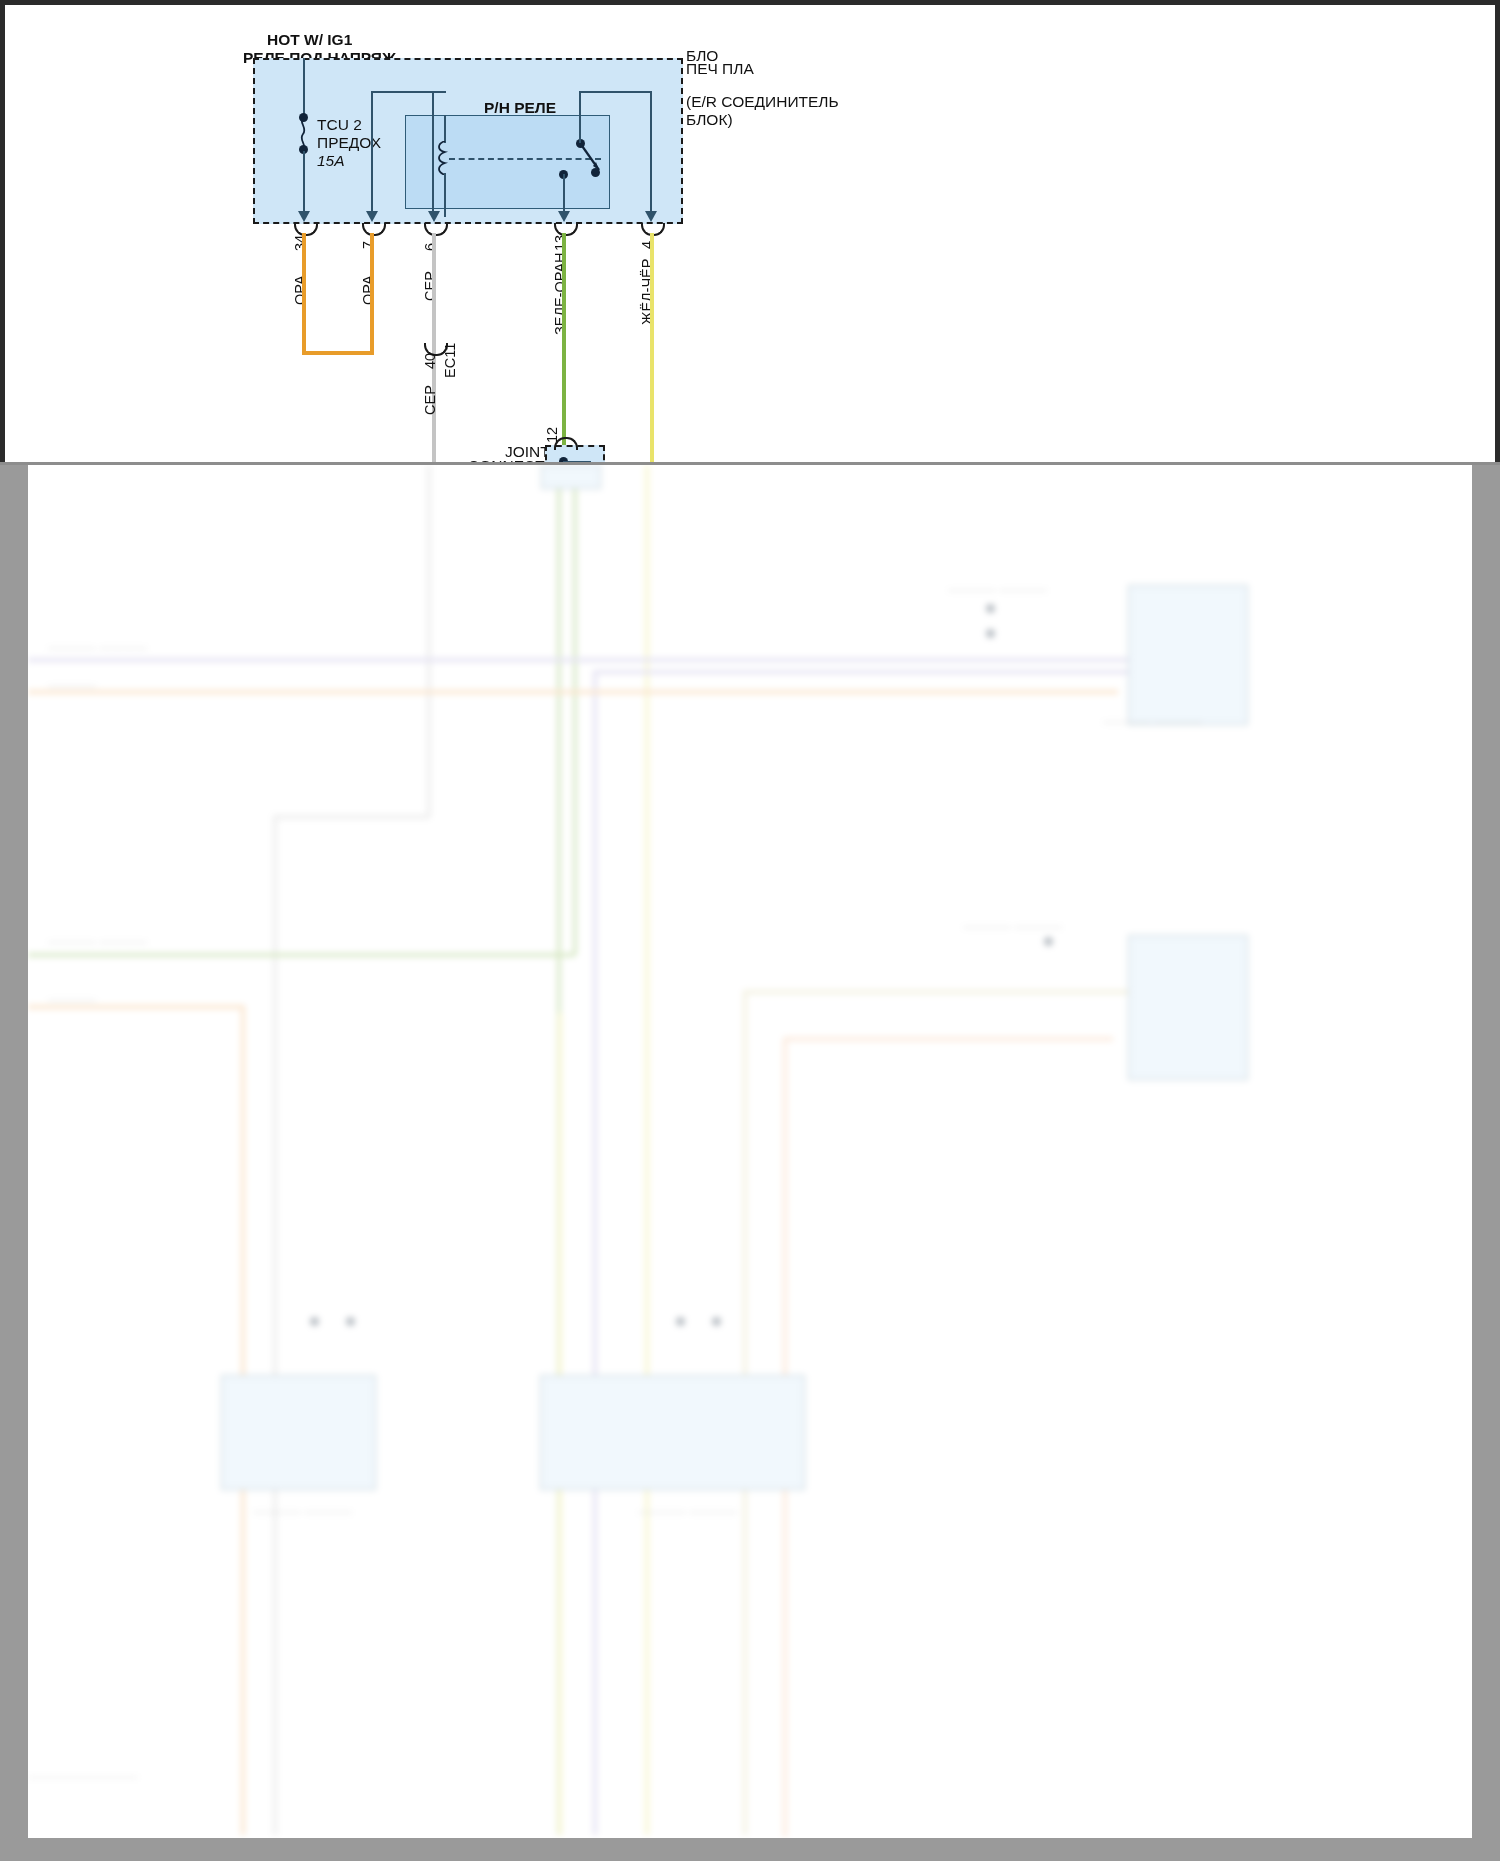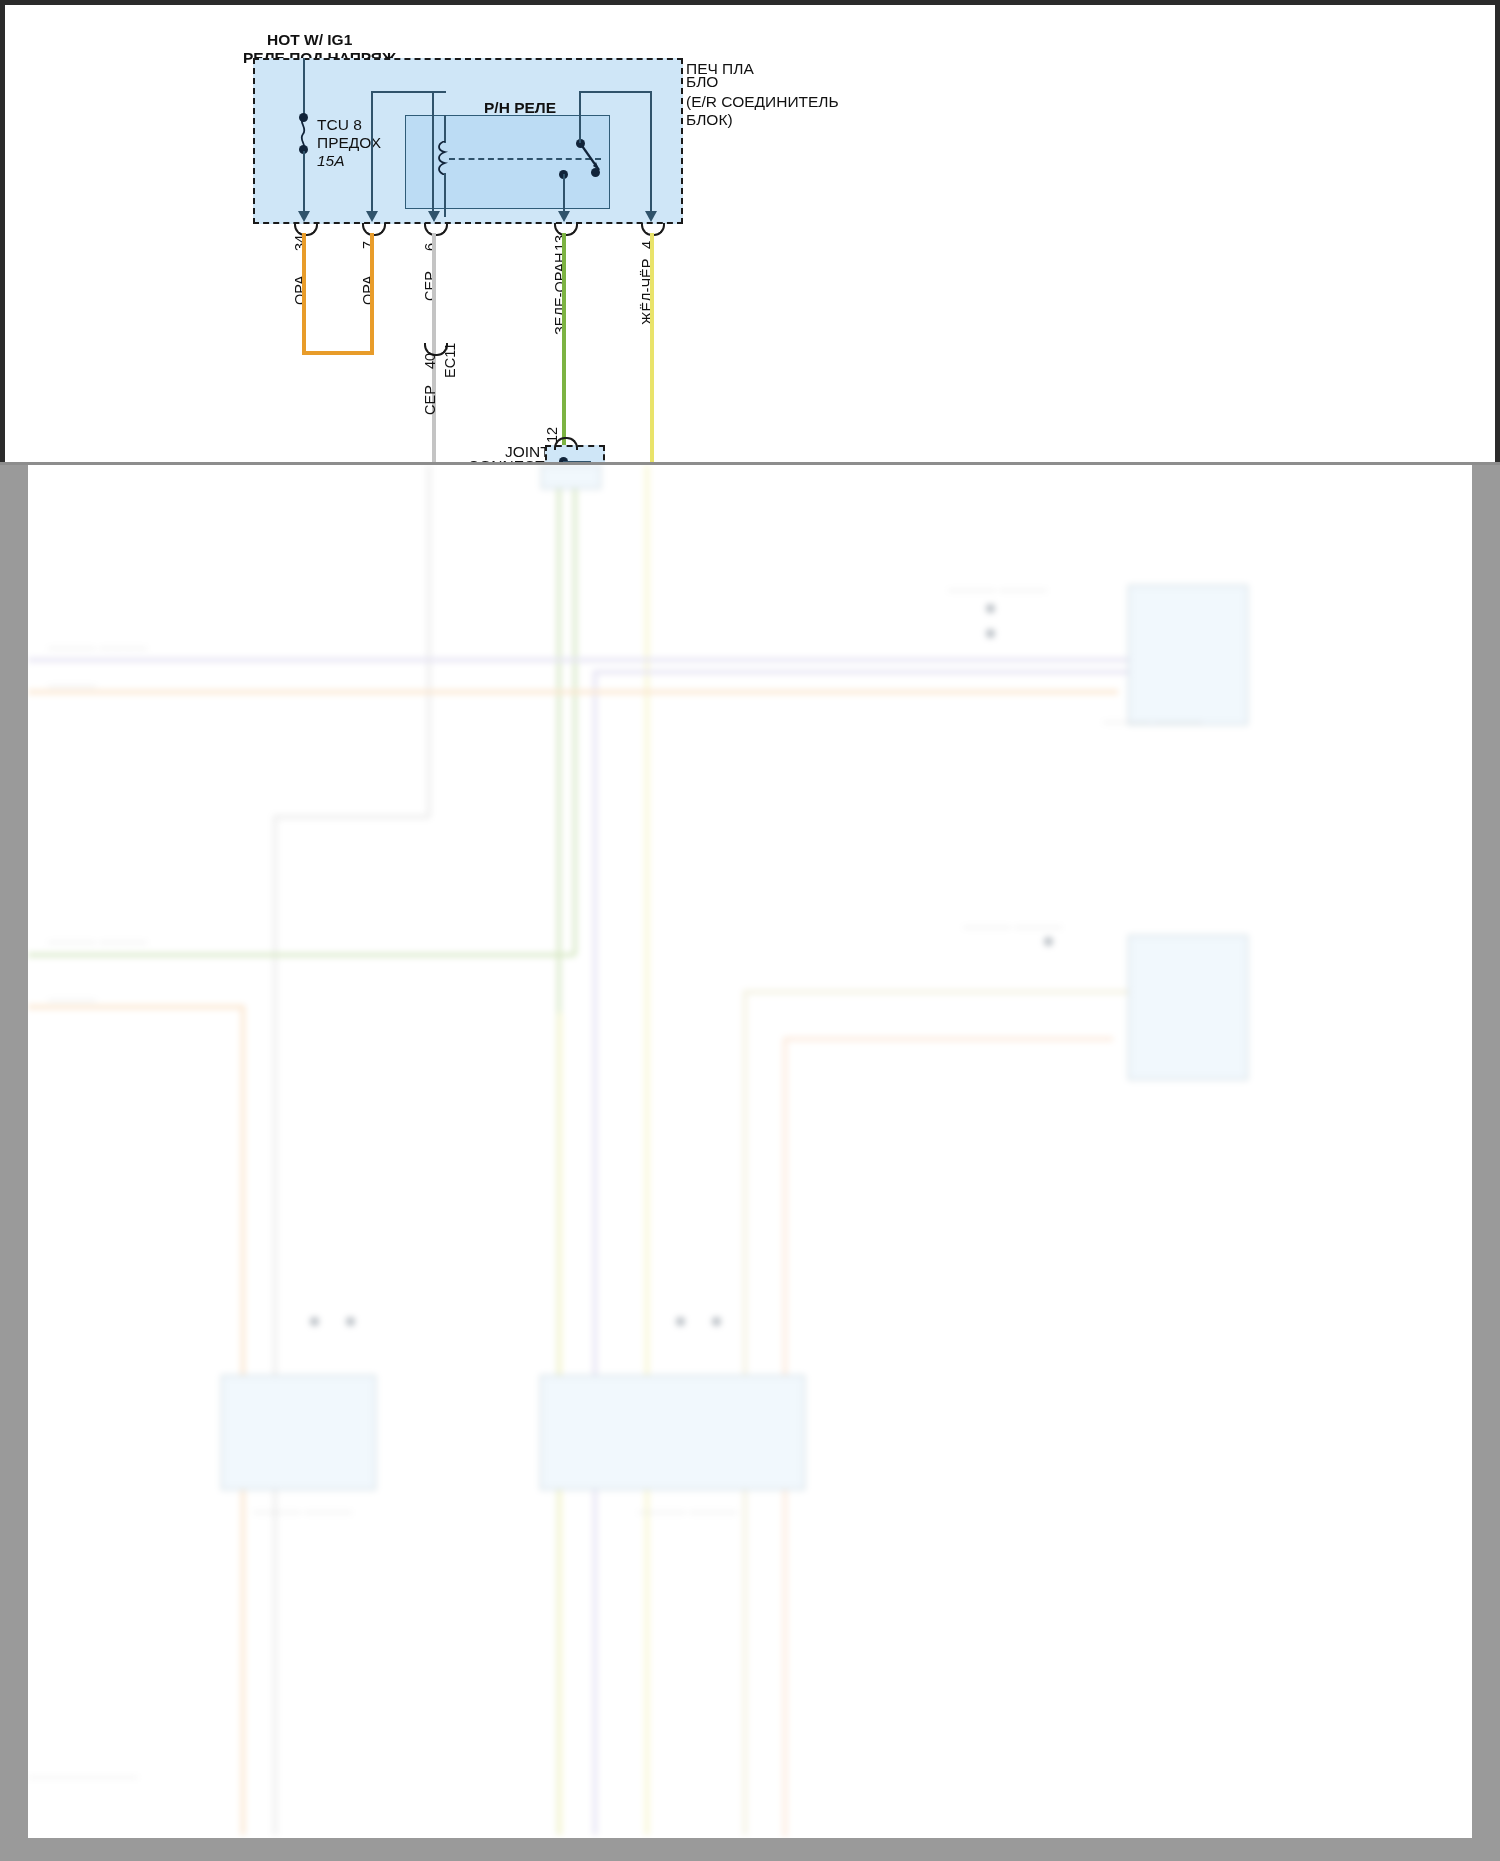--- a/index.html
+++ b/index.html
@@ -66,35 +66,35 @@
   <div class="frame-grayB"></div>
   <div class="frame-grayT"></div>
 
   <div class="top-canvas">
 
     <div class="lbl lbl-b" style="left:262px;top:26px;">HOT W/ IG1</div>
     <div class="lbl lbl-b" style="left:238px;top:44px;">РЕЛЕ ПОД НАПРЯЖ</div>
 
     <div class="dashbox" style="left:248px;top:53px;width:430px;height:166px;"></div>
 
-    <div class="lbl" style="left:681px;top:68px;text-align:center;">БЛО</div>
+    <div class="lbl" style="left:681px;top:42px;text-align:center;">БЛО</div>
     <div class="lbl" style="left:681px;top:55px;">ПЕЧ ПЛА</div>
     <div class="lbl" style="left:681px;top:88px;">(E/R СОЕДИНИТЕЛЬ</div>
     <div class="lbl" style="left:681px;top:106px;">БЛОК)</div>
 
     <div class="vline" style="left:298px;top:53px;height:57px;"></div>
     <div class="dot" style="left:294px;top:108px;"></div>
     <svg class="fuse" style="left:292px;top:112px;" viewBox="0 0 12 34">
       <path d="M6 0 C 1 5, 11 11, 6 17 C 1 23, 11 28, 6 34" fill="none" stroke="#11243a" stroke-width="1.8"></path>
     </svg>
     <div class="dot" style="left:294px;top:140px;"></div>
     <div class="vline" style="left:298px;top:146px;height:66px;"></div>
     <div class="arrow" style="left:293px;top:206px;"></div>
 
-    <div class="lbl" style="left:312px;top:111px;">TCU 8</div>
+    <div class="lbl" style="left:312px;top:111px;">TCU 2</div>
     <div class="lbl" style="left:312px;top:129px;">ПРЕДОХ</div>
     <div class="lbl" style="left:312px;top:147px;font-style:italic;">15A</div>
 
     <div class="solidbox" style="left:400px;top:110px;width:205px;height:94px;"></div>
     <div class="lbl lbl-b" style="left:479px;top:94px;">P/H РЕЛЕ</div>
 
     <div class="vline" style="left:439px;top:110px;height:28px;"></div>
     <svg style="position:absolute;left:430px;top:136px;width:18px;height:34px;" viewBox="0 0 18 34">
       <path d="M10 0 C 2 3, 2 9, 10 11 C 2 14, 2 20, 10 22 C 2 25, 2 31, 10 34" fill="none" stroke="#11243a" stroke-width="1.8"></path>
     </svg>

